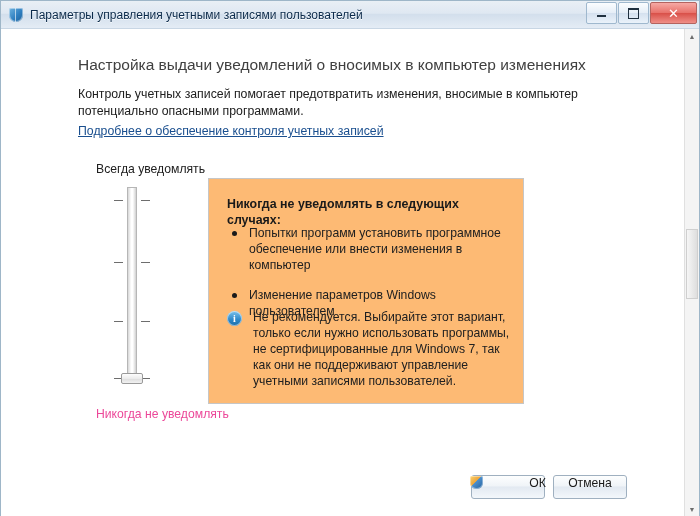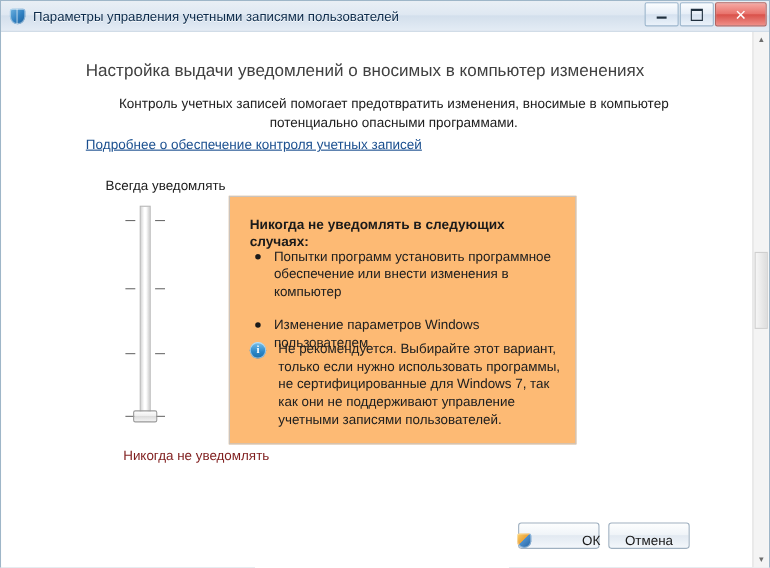--- a/index.html
+++ b/index.html
@@ -118,21 +118,20 @@
   }
 
   .desc {
     position: absolute;
     left: 77px;
     top: 57px;
     width: 560px;
     font-size: 12.3px;
     color: #202020;
     line-height: 17px;
-    text-align: center;
   }
 
   .learn-link {
     position: absolute;
     left: 77px;
     top: 95px;
     font-size: 12.3px;
     color: #1a4f8f;
     text-decoration: underline;
     cursor: pointer;
@@ -149,24 +148,24 @@
   }
   .slider-top-label {
     position: absolute;
     left: 0; top: 0;
     font-size: 12.2px;
     color: #202020;
     white-space: nowrap;
   }
   .slider-bottom-label {
     position: absolute;
-    left: 16px;
+    left: 0;
     top: 245px;
     font-size: 12.2px;
-    color: #7f1d1d;
+    color: #ec4899;
     white-space: nowrap;
   }
   .track {
     position: absolute;
     left: 31px;
     top: 25px;
     width: 10px;
     height: 196px;
     background: linear-gradient(to right, #d7d7d7 0%, #ffffff 40%, #ffffff 60%, #d0d0d0 100%);
     border: 1px solid #b6b6b6;
@@ -321,21 +320,21 @@
   .btn {
     position: absolute;
     top: 11px;
     height: 24px;
     border: 1px solid #9fb0c0;
     border-radius: 3px;
     background: linear-gradient(to bottom, #fdfefe 0%, #f0f4f8 45%, #e2e9f1 50%, #f3f7fb 100%);
     font-size: 12.2px;
     color: #1a1a1a;
     display: flex;
-    align-items: flex-end;
+    align-items: flex-start;
     justify-content: center;
     box-sizing: border-box;
     gap: 40px;
   }
   .btn-ok {
     left: 470px;
     width: 74px;
   }
   .btn-ok .shield-sm {
     width: 13px; height: 13px;

